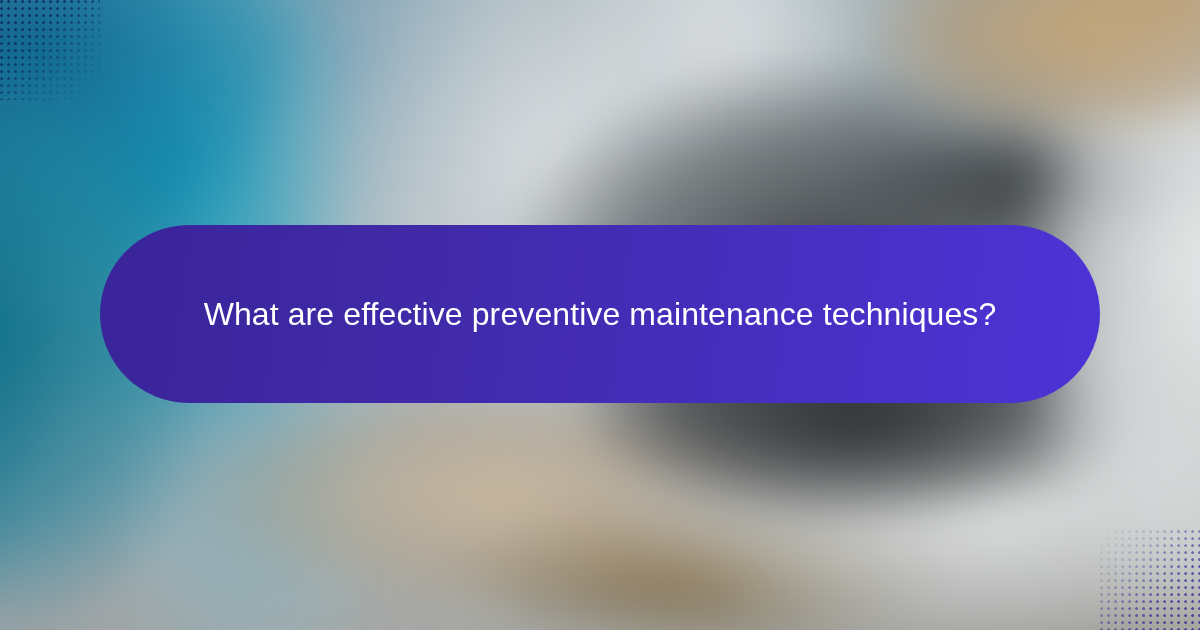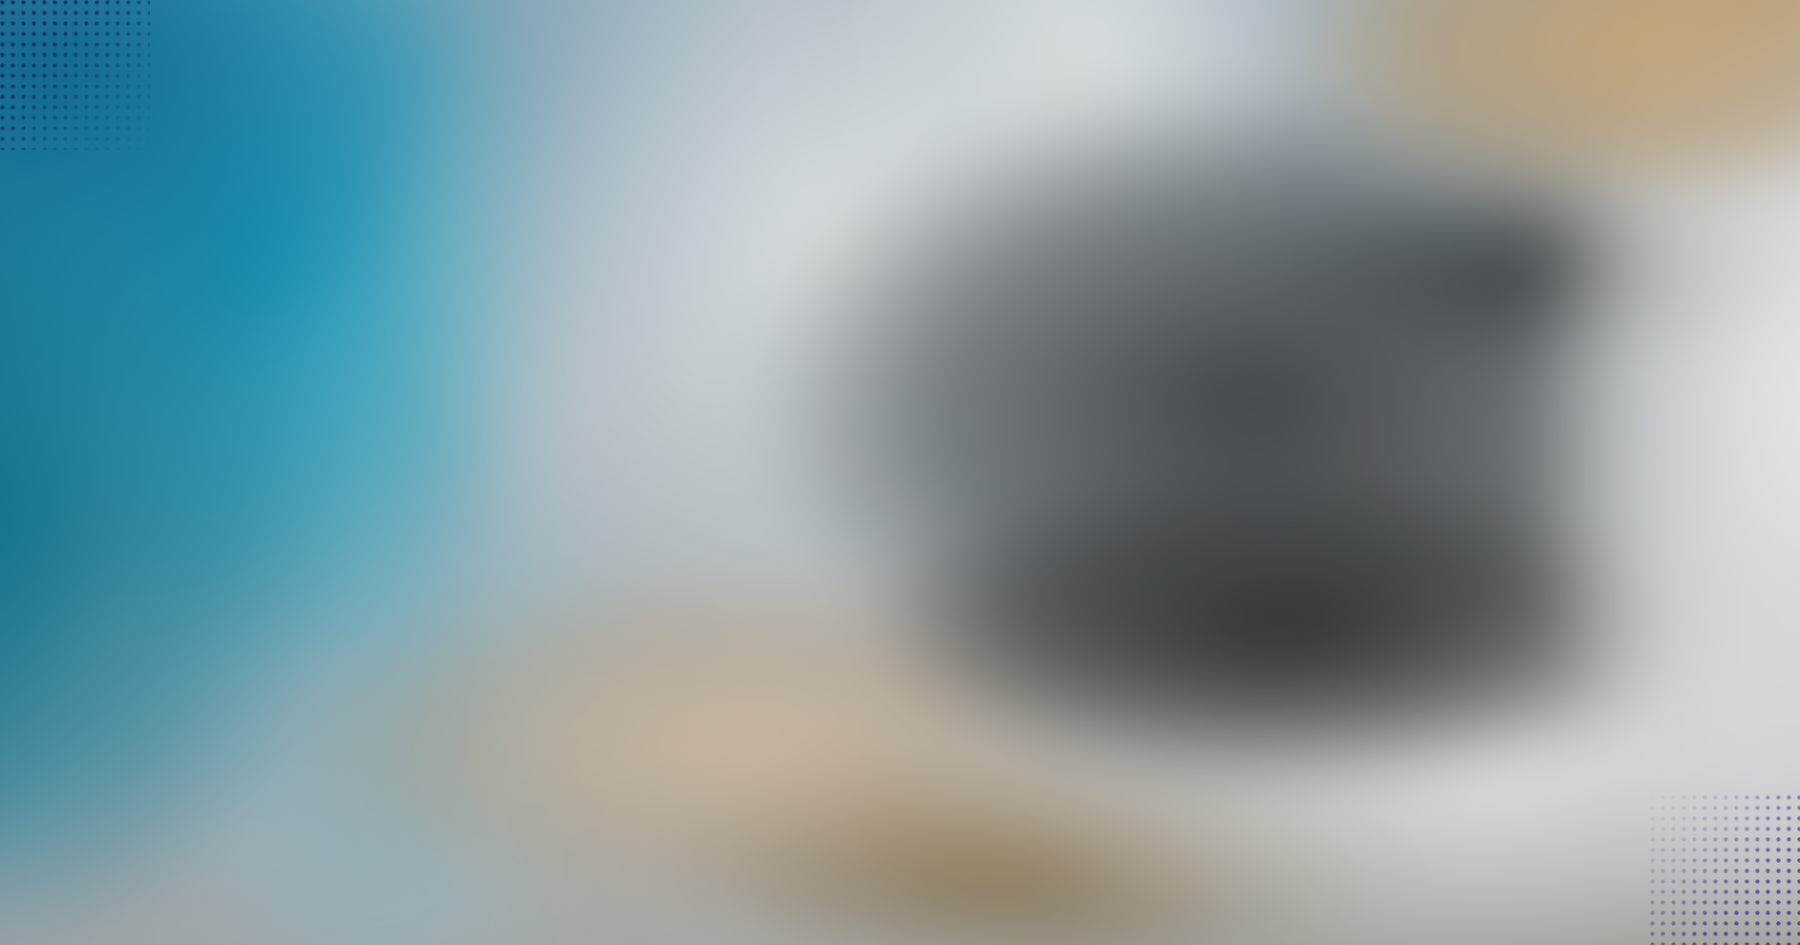--- a/index.html
+++ b/index.html
@@ -115,14 +115,17 @@
 <body>
 
 <div class="canvas">
 
   <div class="bg-photo"></div>
   <div class="bg-tint"></div>
 
   <div class="dots dots--tl"></div>
   <div class="dots dots--br"></div>
 
+  <div class="pill">
+    <div class="pill-text">What are effective preventive maintenance techniques?</div>
+  </div>
 
 </div>
 
 </body></html>

